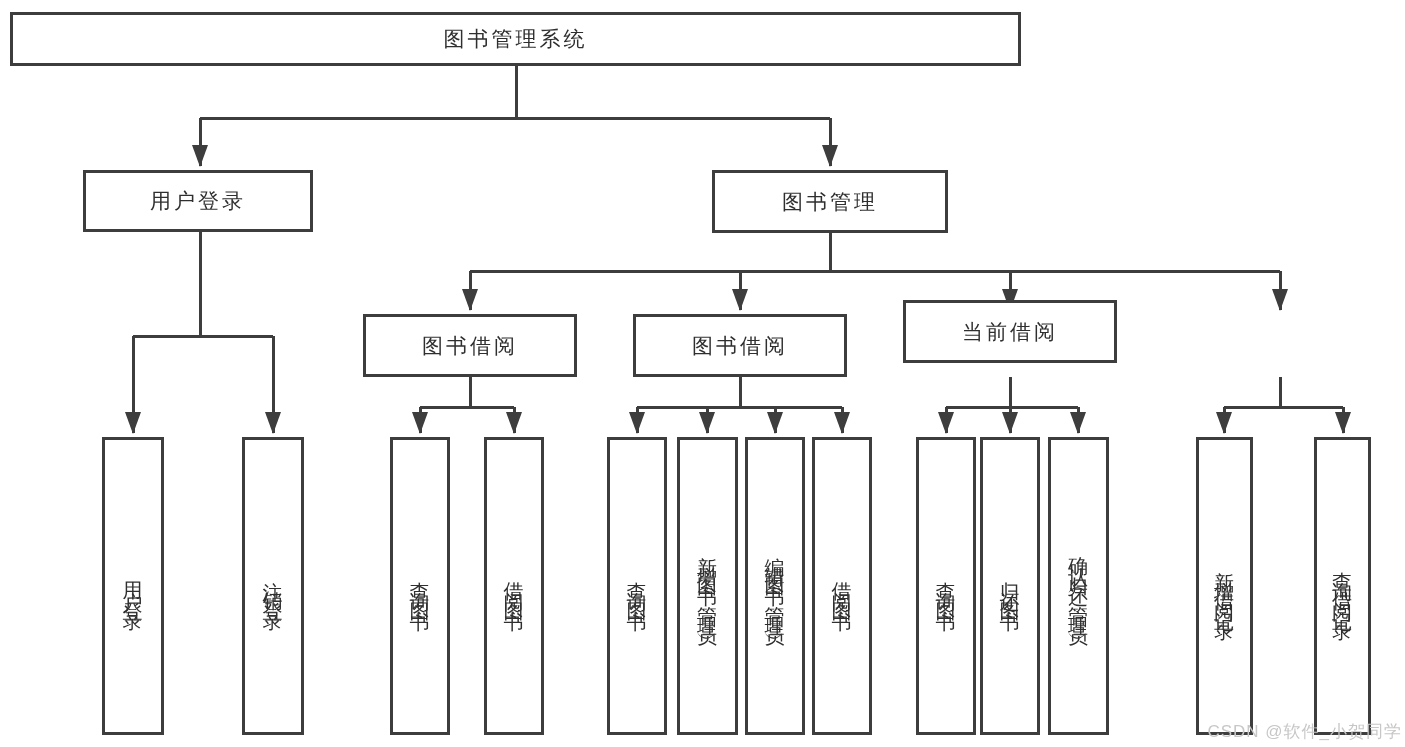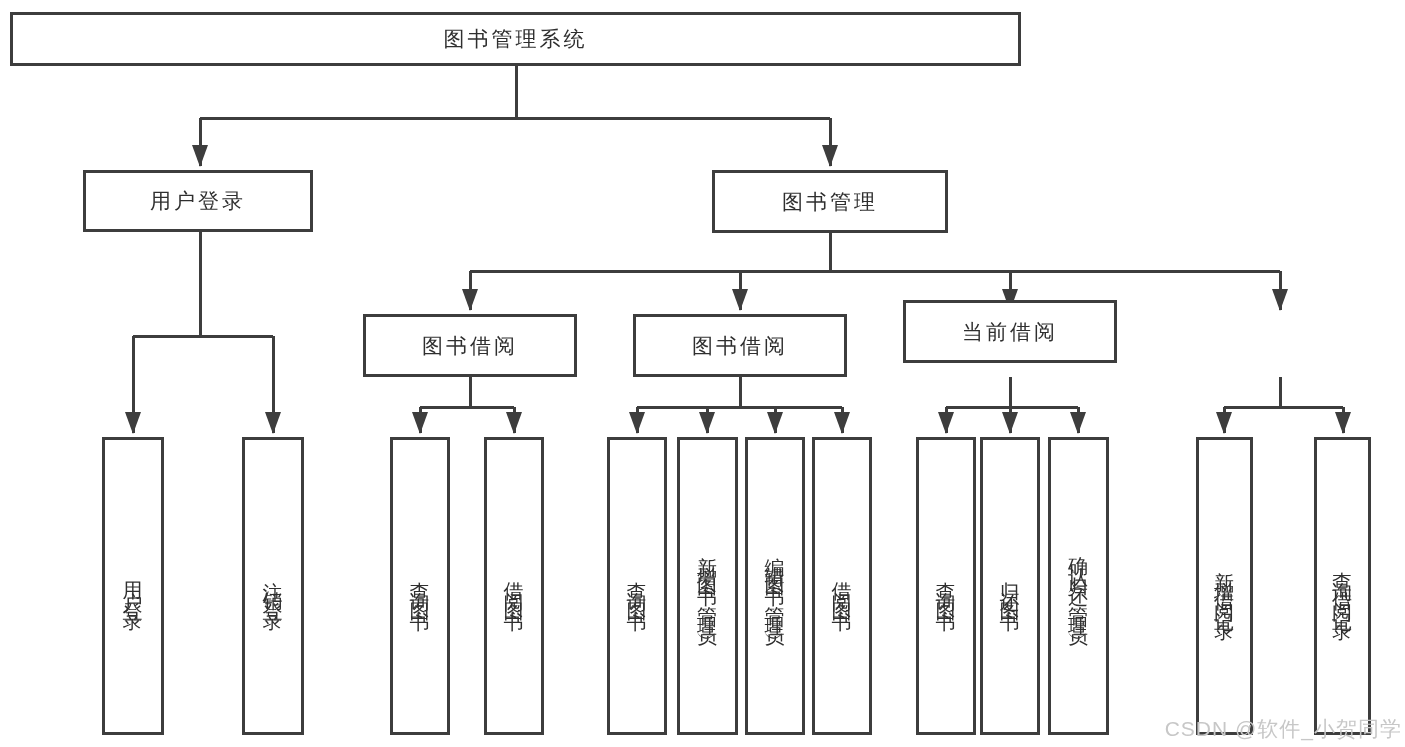--- a/index.html
+++ b/index.html
@@ -77,21 +77,21 @@
   .l-d1 { left: 916px;  width: 60px; }
   .l-d2 { left: 980px;  width: 60px; }
   .l-d3 { left: 1048px; width: 61px; }
   .l-e1 { left: 1196px; width: 57px; }
   .l-e2 { left: 1314px; width: 57px; }
 
   .watermark {
     position: absolute;
     right: 3px;
     bottom: 4px;
-    font-size: 21px;
+    font-size: 17px;
     color: var(--watermark);
     letter-spacing: 1px;
     white-space: nowrap;
     z-index: 5;
   }
 </style>
 </head>
 <body>
 
 <div class="canvas">

